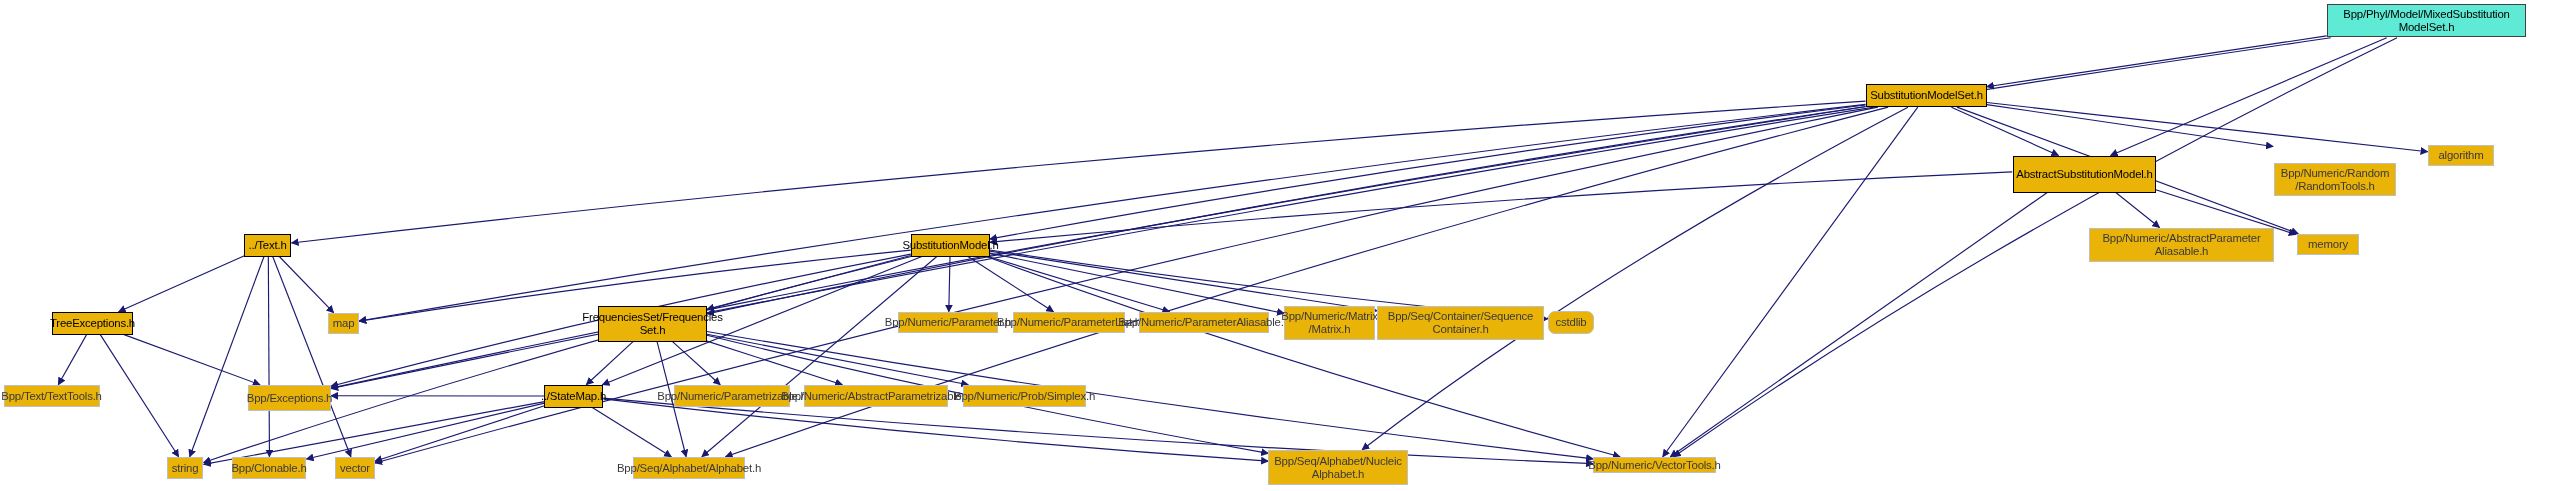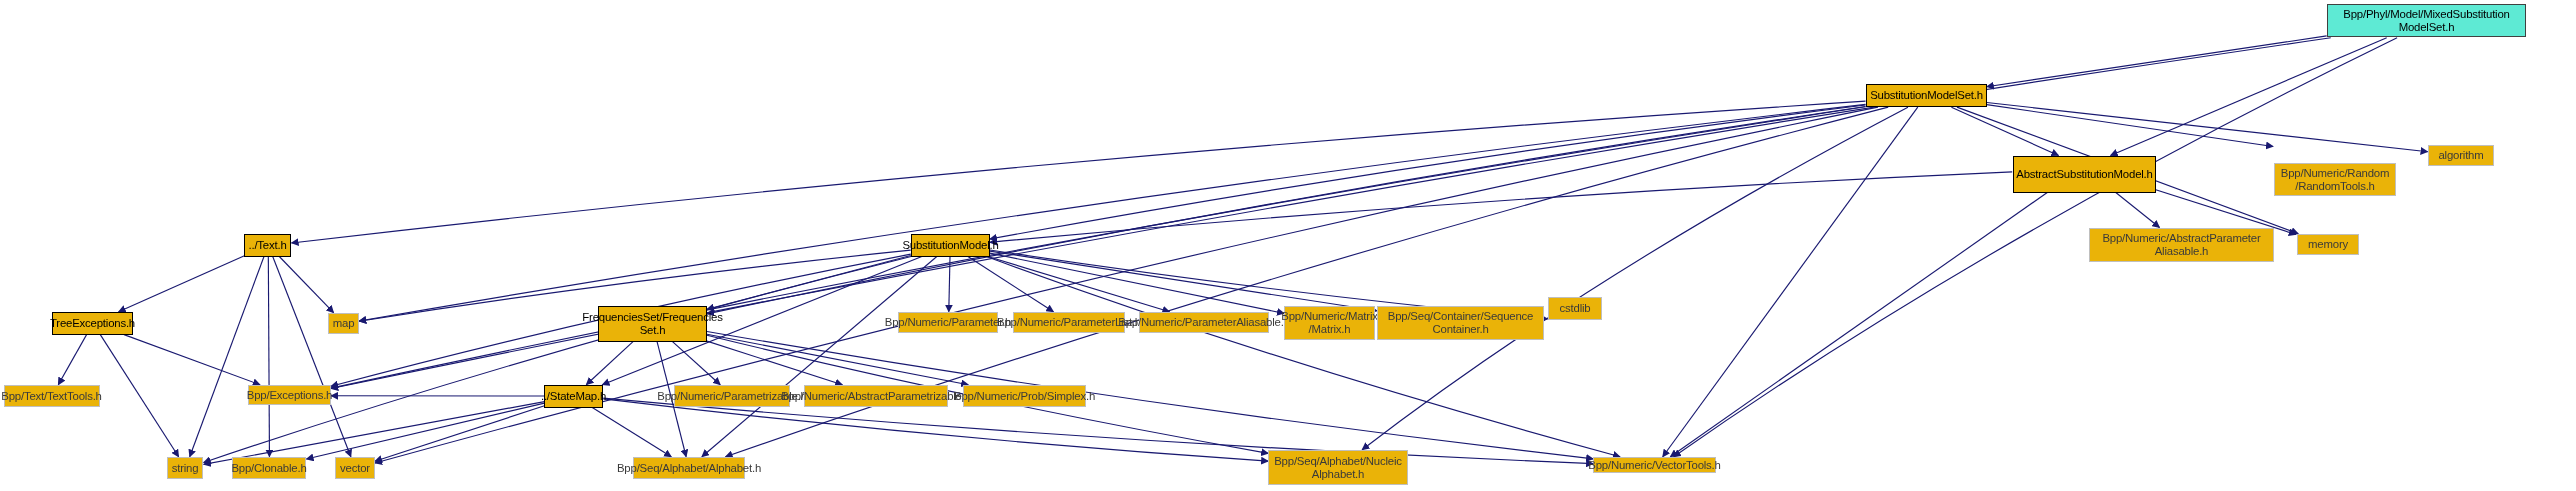--- a/index.html
+++ b/index.html
@@ -100,23 +100,23 @@
   <div class="node external" style="left: 328px; top: 313px; width: 31px; height: 21px;">map</div>
   <div class="node internal" style="left: 598px; top: 306px; width: 109px; height: 36px;">FrequenciesSet/Frequencies
 Set.h</div>
   <div class="node external" style="left: 898px; top: 312px; width: 100px; height: 21px;">Bpp/Numeric/Parameter.h</div>
   <div class="node external" style="left: 1013px; top: 312px; width: 112px; height: 21px;">Bpp/Numeric/ParameterList.h</div>
   <div class="node external" style="left: 1139px; top: 312px; width: 130px; height: 21px;">Bpp/Numeric/ParameterAliasable.h</div>
   <div class="node external" style="left: 1284px; top: 306px; width: 91px; height: 34px;">Bpp/Numeric/Matrix
 /Matrix.h</div>
   <div class="node external" style="left: 1377px; top: 306px; width: 167px; height: 34px;">Bpp/Seq/Container/Sequence
 Container.h</div>
-  <div class="node external" style="left: 1548px; top: 297px; width: 54px; height: 23px;">cstdlib</div>
+  <div class="node external" style="left: 1548px; top: 311px; width: 46px; height: 23px; border-radius: 7px;">cstdlib</div>
   <div class="node external" style="left: 3.5px; top: 385px; width: 96px; height: 22px;">Bpp/Text/TextTools.h</div>
-  <div class="node external" style="left: 248px; top: 385px; width: 83px; height: 20px;">Bpp/Exceptions.h</div>
+  <div class="node external" style="left: 248px; top: 385px; width: 83px; height: 26px;">Bpp/Exceptions.h</div>
   <div class="node internal" style="left: 544px; top: 385px; width: 59px; height: 23px;">../StateMap.h</div>
   <div class="node external" style="left: 674px; top: 385px; width: 116px; height: 22px;">Bpp/Numeric/Parametrizable.h</div>
   <div class="node external" style="left: 804px; top: 385px; width: 144px; height: 22px;">Bpp/Numeric/AbstractParametrizable.h</div>
   <div class="node external" style="left: 963px; top: 385px; width: 123px; height: 22px;">Bpp/Numeric/Prob/Simplex.h</div>
   <div class="node external" style="left: 167px; top: 457px; width: 36px; height: 22px;">string</div>
   <div class="node external" style="left: 232px; top: 457px; width: 74px; height: 22px;">Bpp/Clonable.h</div>
   <div class="node external" style="left: 335px; top: 457px; width: 40px; height: 22px;">vector</div>
   <div class="node external" style="left: 633px; top: 457px; width: 112px; height: 22px;">Bpp/Seq/Alphabet/Alphabet.h</div>
   <div class="node external" style="left: 1268px; top: 450px; width: 140px; height: 35px;">Bpp/Seq/Alphabet/Nucleic
 Alphabet.h</div>

